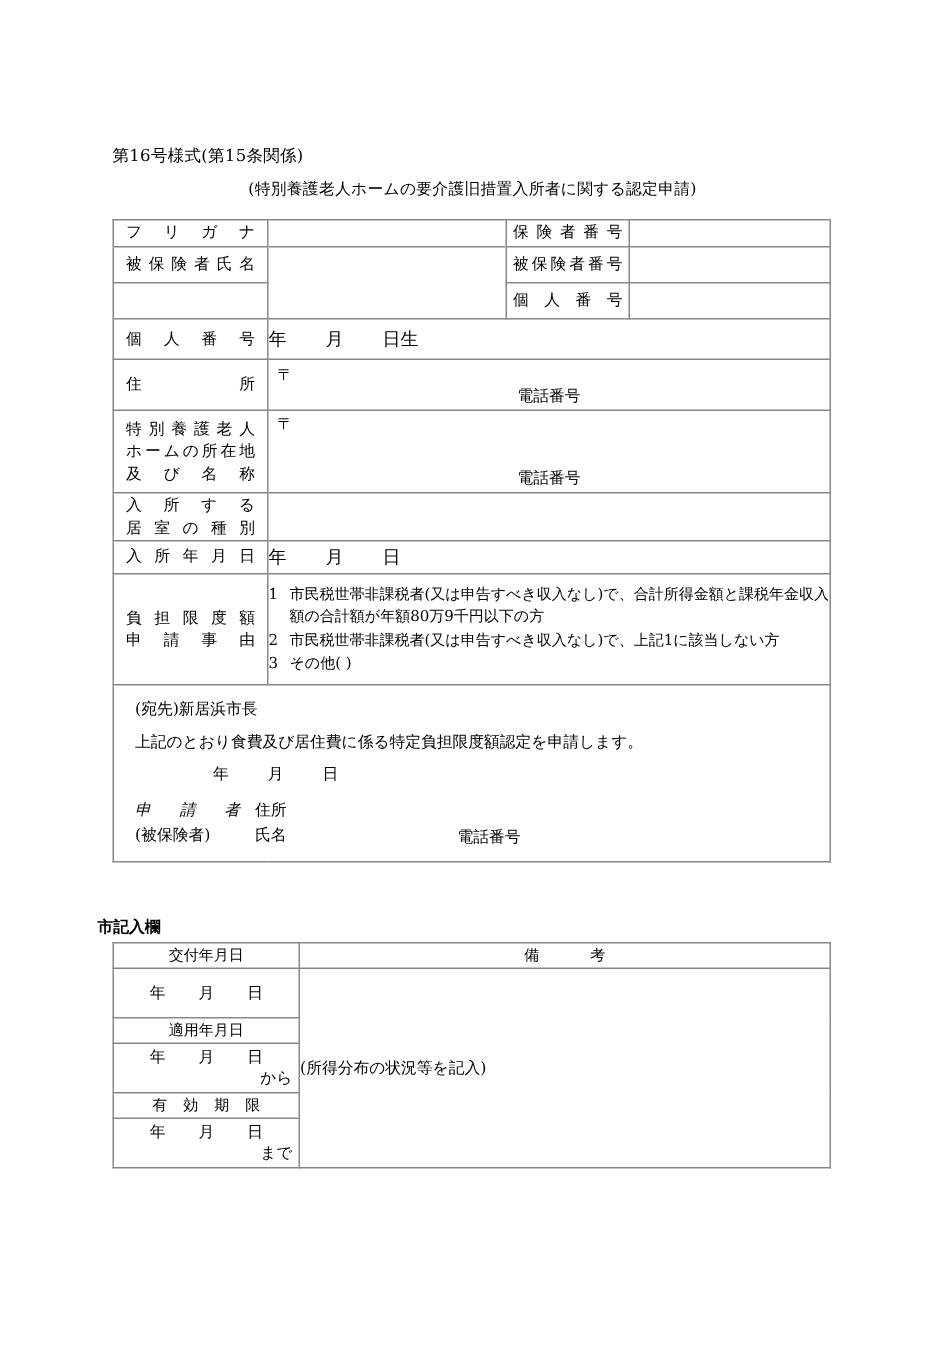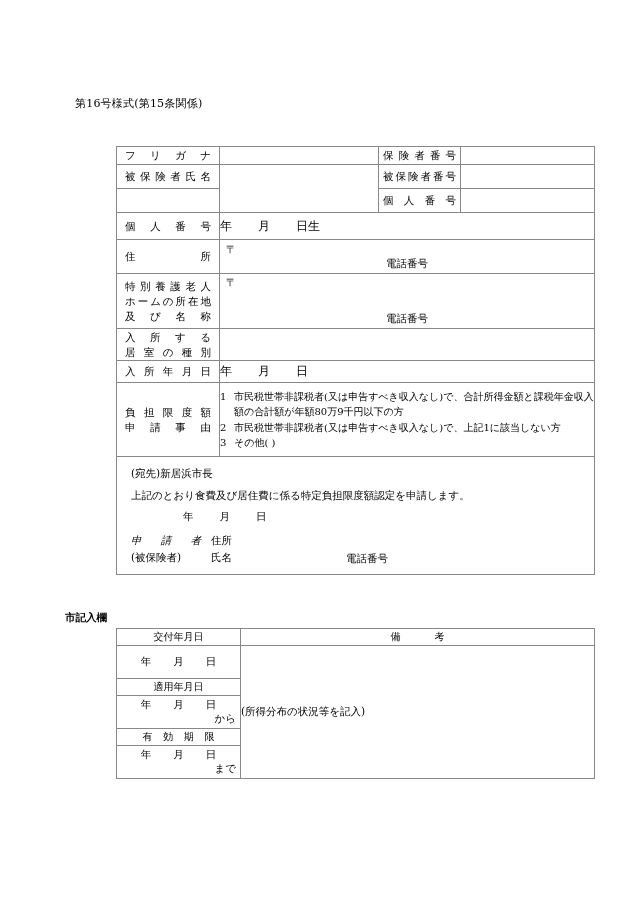--- a/index.html
+++ b/index.html
@@ -52,21 +52,20 @@
     text-align: center;
     font-size: 10.5px;
     letter-spacing: 0.2px;
   }
 
   .tbl {
     position: absolute;
     border-collapse: collapse;
     table-layout: fixed;
     font-size: 10.5px;
-    margin-left: 41px;
   }
   .tbl td {
     border: 1px solid #888;
     padding: 0;
     vertical-align: middle;
     box-sizing: border-box;
   }
 
   
   #main-table {
@@ -222,20 +221,21 @@
     letter-spacing: 0;
   }
   .bikou .gap { display:inline-block; width: 34px; }
 </style>
 </head>
 <body>
 
 <div class="page">
 
   <div class="form-no">第16号様式(第15条関係)</div>
+  <div class="doc-subtitle">(特別養護老人ホームの要介護旧措置入所者に関する認定申請)</div>
 
   <table class="tbl" id="main-table">
     <colgroup>
       <col style="width:103px">
       <col style="width:159px">
       <col style="width:82px">
       <col style="width:134px">
     </colgroup>
     <tbody>
 

